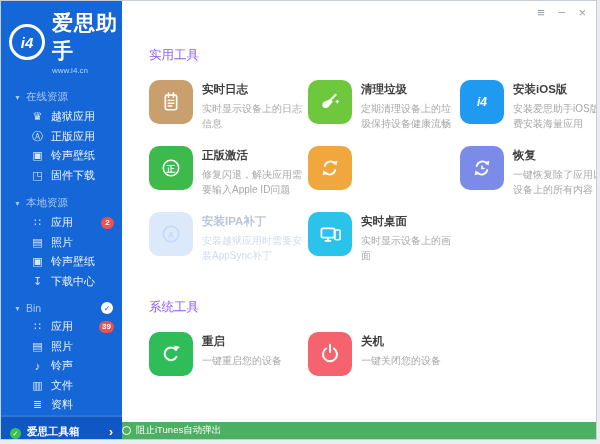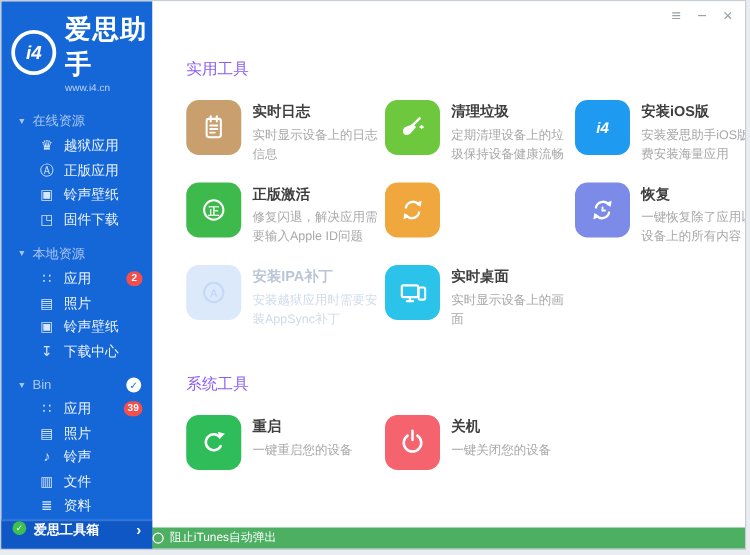--- a/index.html
+++ b/index.html
@@ -16,21 +16,21 @@
   .logo-url { font-size:8px; color:#b9d4f8; margin-top:1px; }
   .nav { flex:1; font-size:11px; overflow:hidden; }
   .side-sec { display:flex; align-items:center; gap:5px; color:#a9c7f4; padding-left:13px; margin:11px 0 3px; font-size:10.5px; cursor:pointer; }
   .caret { font-size:7px; color:#a9c7f4; }
   .sec-check { margin-left:auto; margin-right:9px; width:12px; height:12px; background:#fff; border-radius:50%; color:#1566d6; font-size:8px; font-weight:bold; display:flex; align-items:center; justify-content:center; }
   .side-item { display:flex; align-items:center; height:19.5px; padding-left:29px; color:#eef4ff; cursor:pointer; }
   .side-ic { width:15px; margin-right:6px; font-size:11px; color:#d6e6ff; text-align:center; flex:none; }
   .badge { margin-left:auto; margin-right:8px; background:#f34f4f; color:#fff; font-size:8px; line-height:12px; min-width:13px; text-align:center; border-radius:7px; padding:0 3px; font-weight:bold; }
   .side-item.active { background:#2573e6; color:#c9dd4d; }
   .side-item.active .side-ic { color:#c9dd4d; }
-  .side-footer { height:23px; background:#0f57c4; border-top:1px solid rgba(255,255,255,.18); display:flex; align-items:flex-start; padding:0 9px; gap:6px; cursor:pointer; flex:none; }
+  .side-footer { height:23px; background:#0f57c4; border-top:1px solid rgba(255,255,255,.18); display:flex; align-items:flex-end; padding:0 9px; gap:6px; cursor:pointer; flex:none; }
   .footer-check { width:11px; height:11px; border-radius:50%; background:#3cc14e; color:#fff; font-size:7px; display:flex; align-items:center; justify-content:center; flex:none; }
   .footer-label { font-size:10.5px; font-weight:bold; flex:1; }
   .footer-chevron { font-size:12px; font-weight:bold; }
 
   
   .main { position:absolute; left:121px; right:0; top:0; bottom:17px; background:#fff; overflow:hidden; }
   .win-controls { position:absolute; top:5px; right:10px; display:flex; gap:13px; color:#9aa0a6; font-size:13px; }
   .win-controls span { cursor:pointer; line-height:1; }
   .content { padding:46px 0 0 27px; }
   .sec-title { font-size:12.5px; font-weight:normal; color:#8b5cf6; margin-bottom:16px; }

